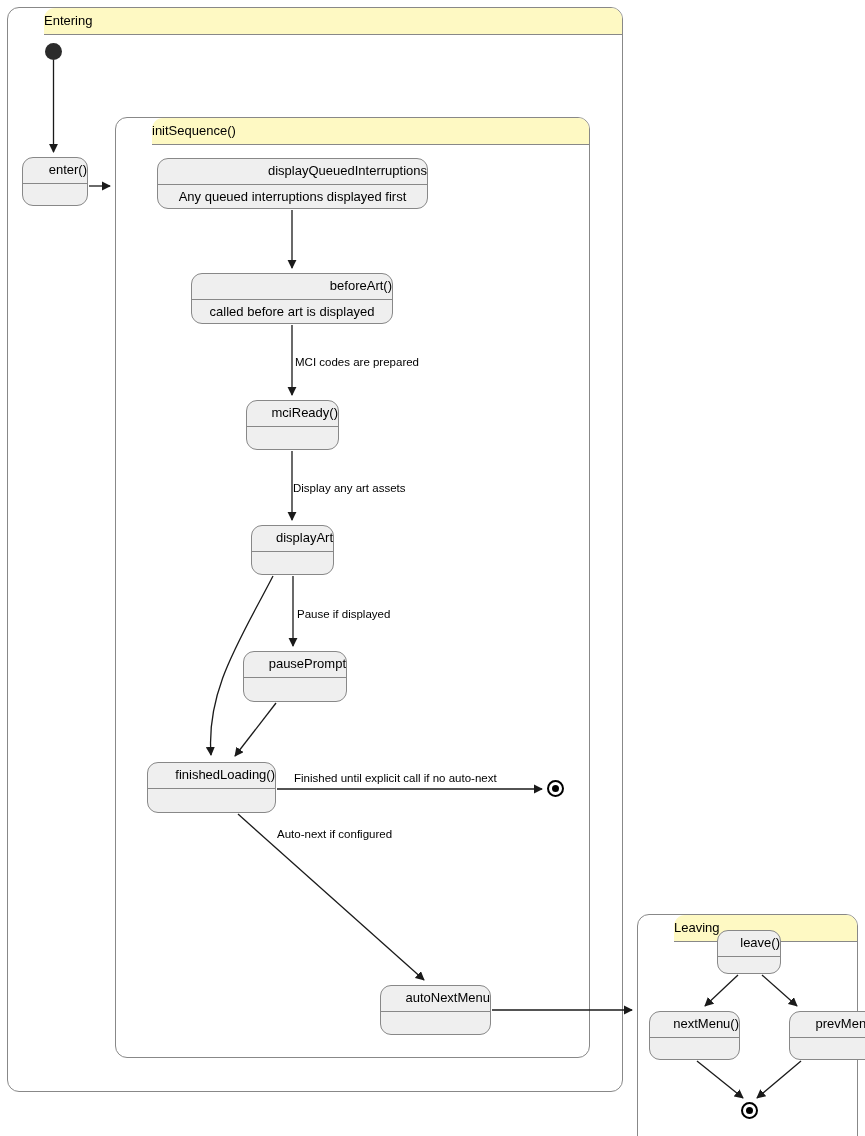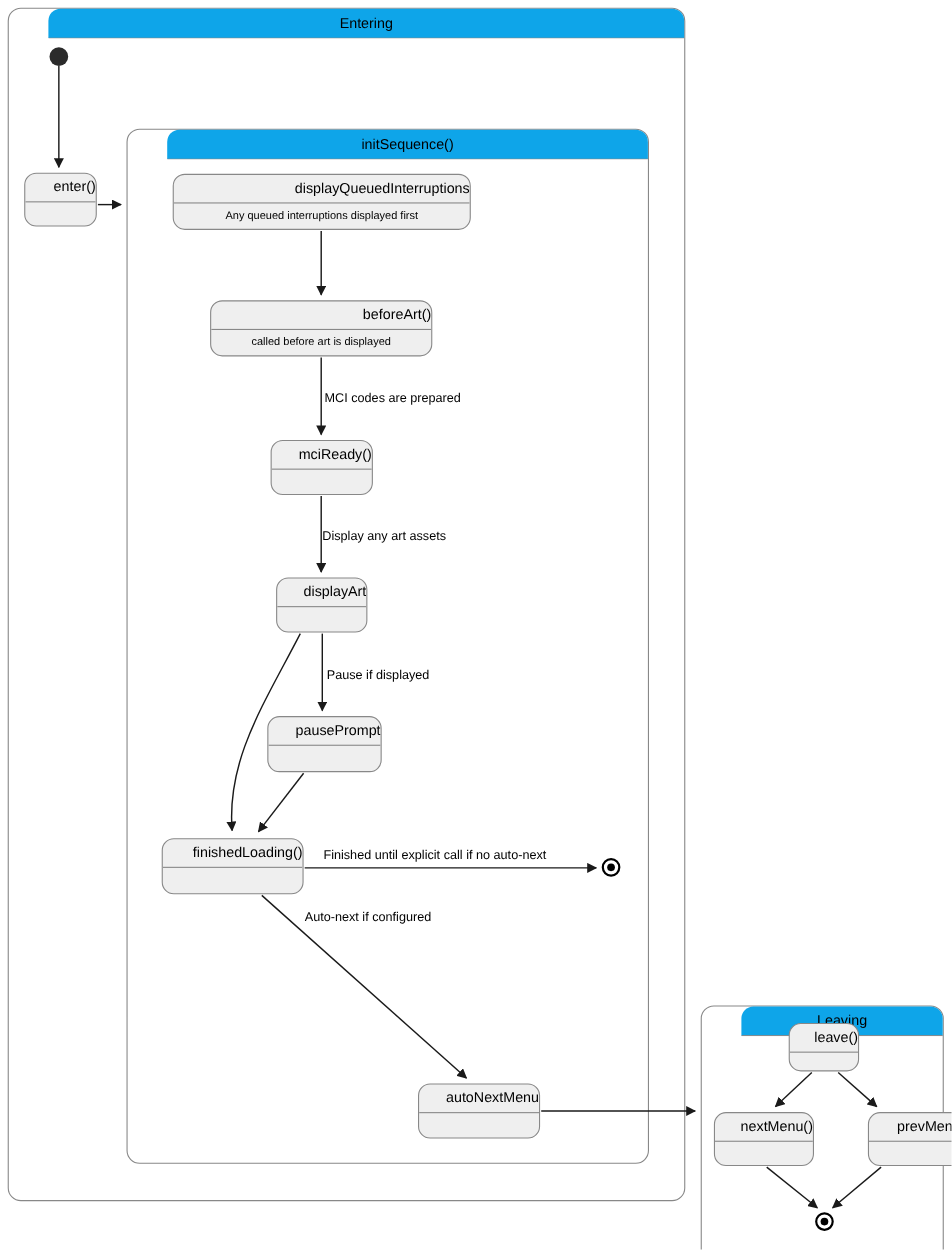--- a/index.html
+++ b/index.html
@@ -26,23 +26,23 @@
     position: absolute;
     box-sizing: border-box;
     border: 1px solid #888888;
     border-radius: 12px;
     background: #ffffff;
   }
   .composite > .comp-header {
     box-sizing: border-box;
     height: 27px;
     line-height: 26px;
-    text-align: center;
+    text-align: left;
     font-size: 13px;
-    background: #0ea5e9;
+    background: #fef9c3;
     border-bottom: 1px solid #888888;
     border-radius: 11px 11px 0 0;
     color: #000000;
     white-space: nowrap;
     margin-left: 36px;
   }
   
   .state {
     position: absolute;
     box-sizing: border-box;
@@ -61,21 +61,21 @@
     color: #000000;
   }
   .state .st-divider {
     height: 1px;
     background: #888888;
     width: 100%;
   }
   .state .st-body {
     box-sizing: border-box;
     text-align: center;
-    font-size: 10px;
+    font-size: 13px;
     line-height: 24px;
     height: 24px;
     white-space: nowrap;
     color: #000000;
     padding: 0 4px;
   }
   .state .st-body.empty { color: transparent; }
 
   
   .initial-node {

